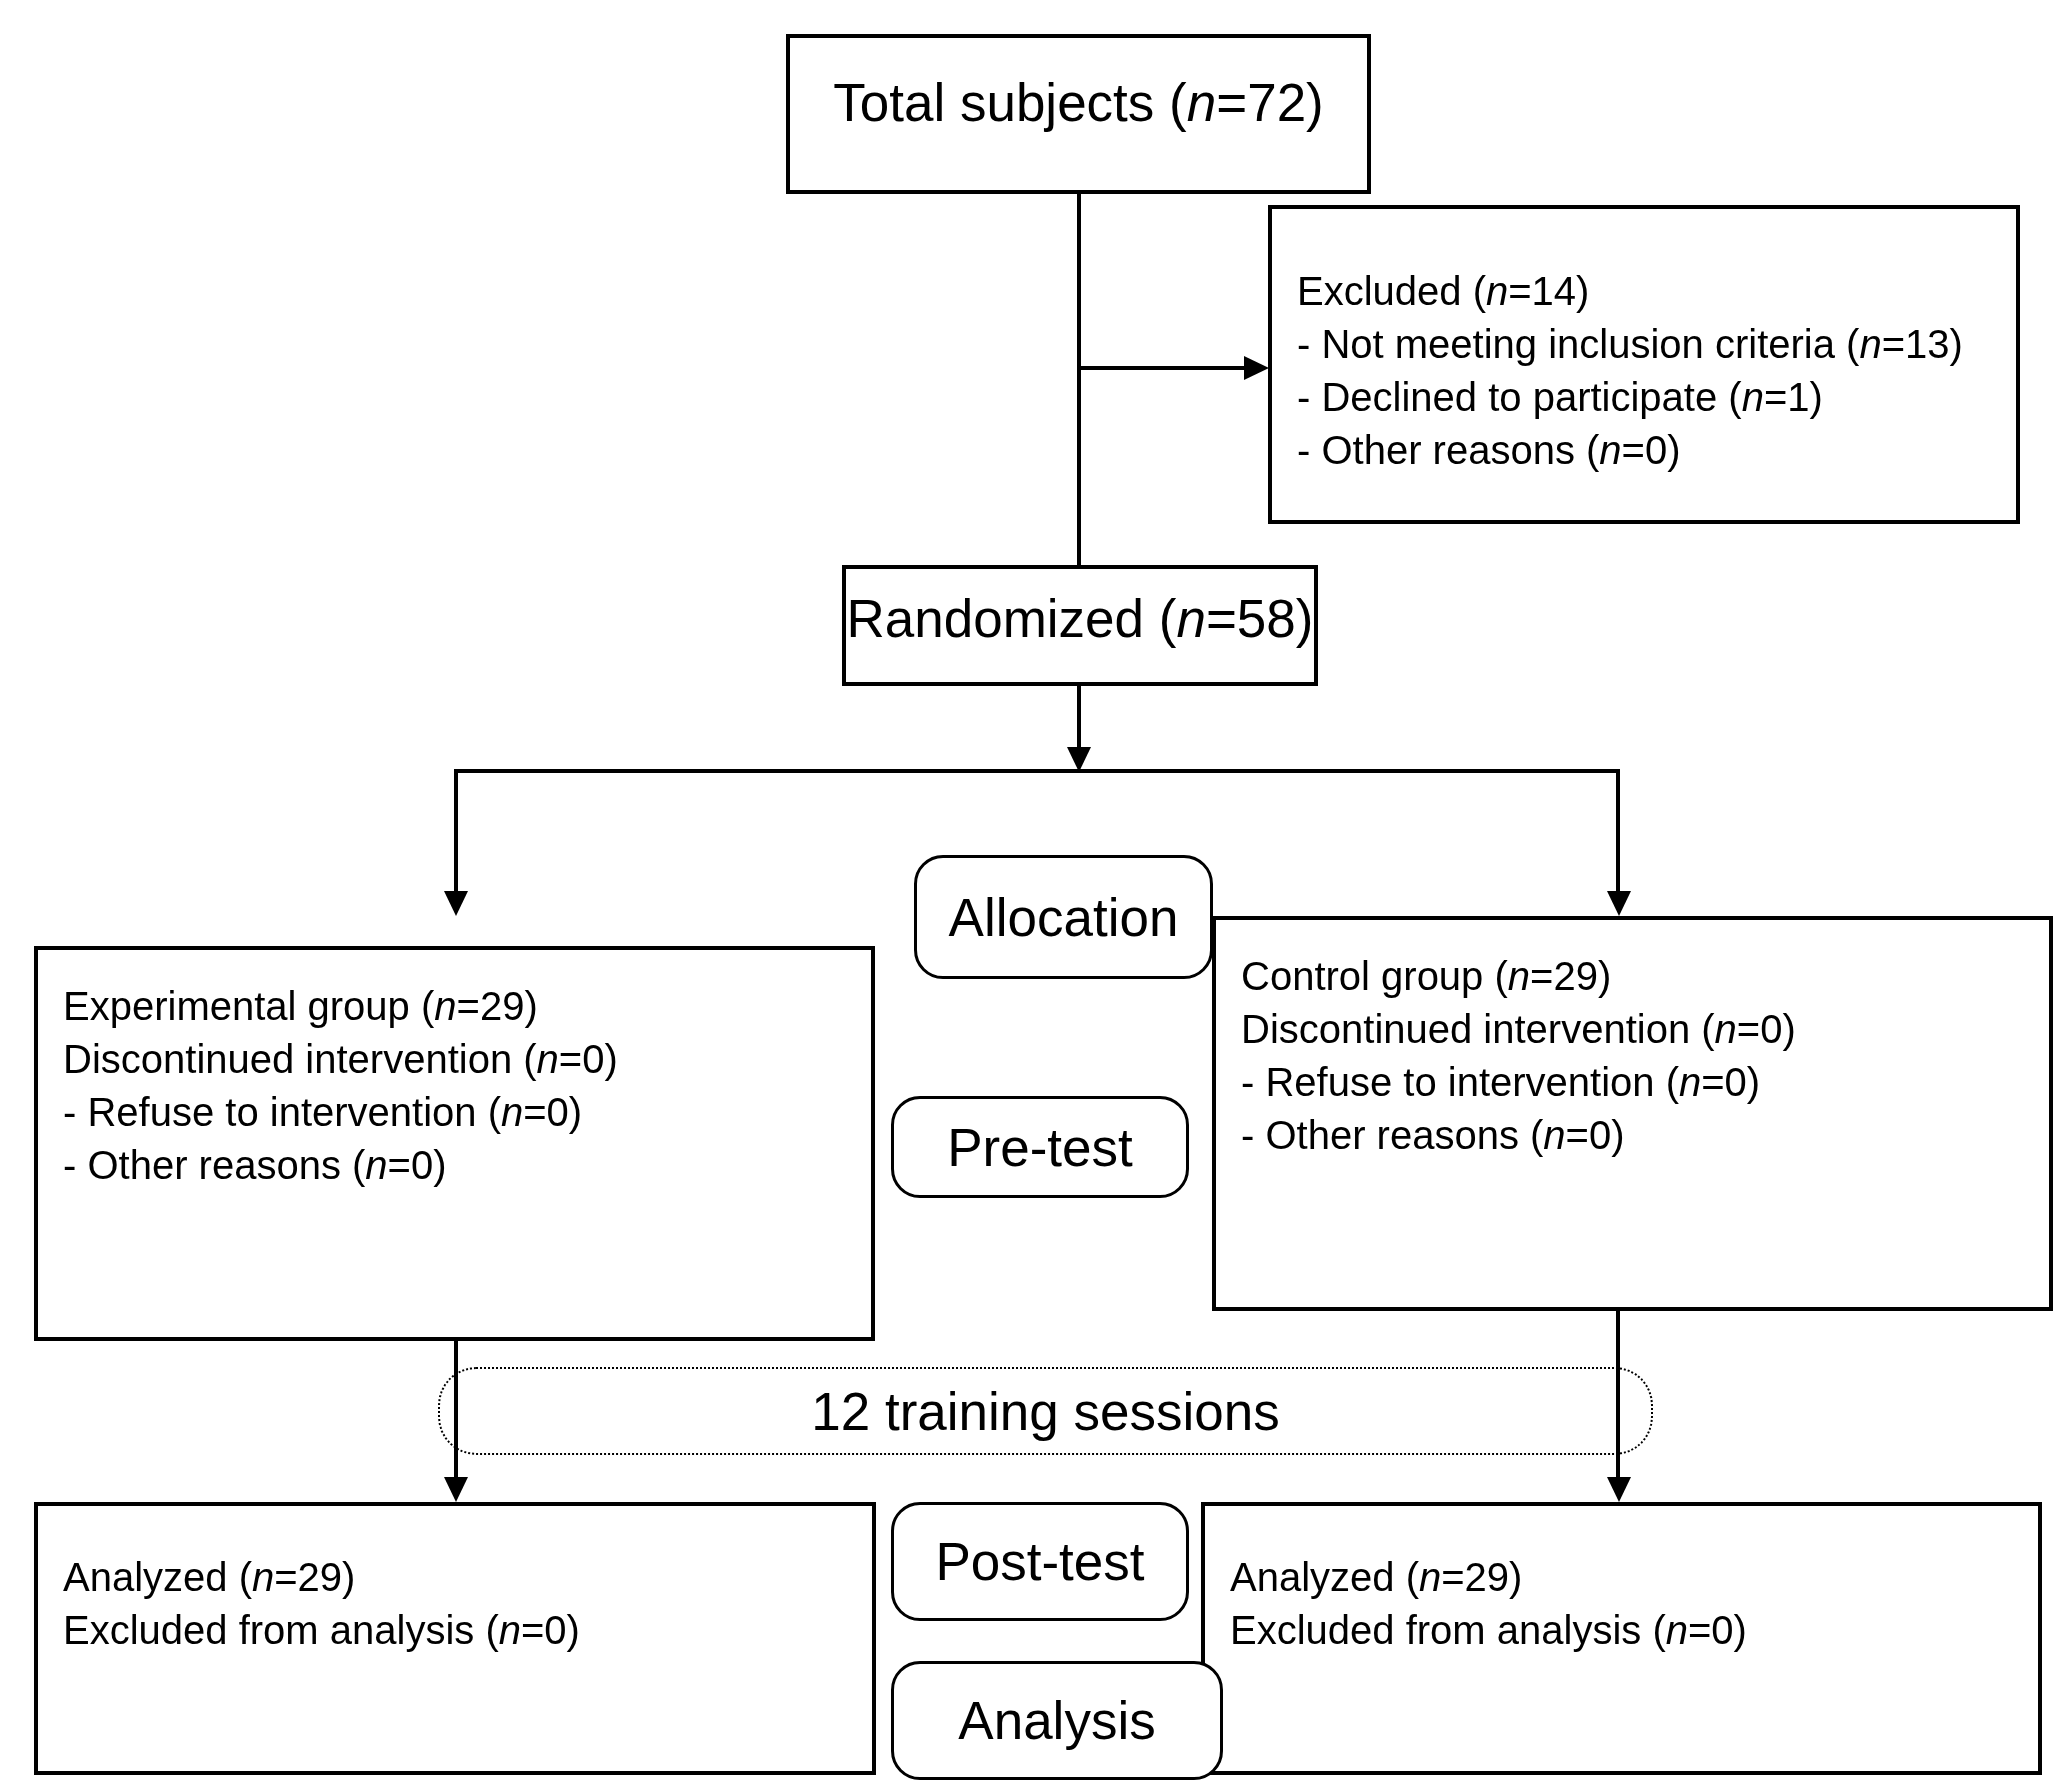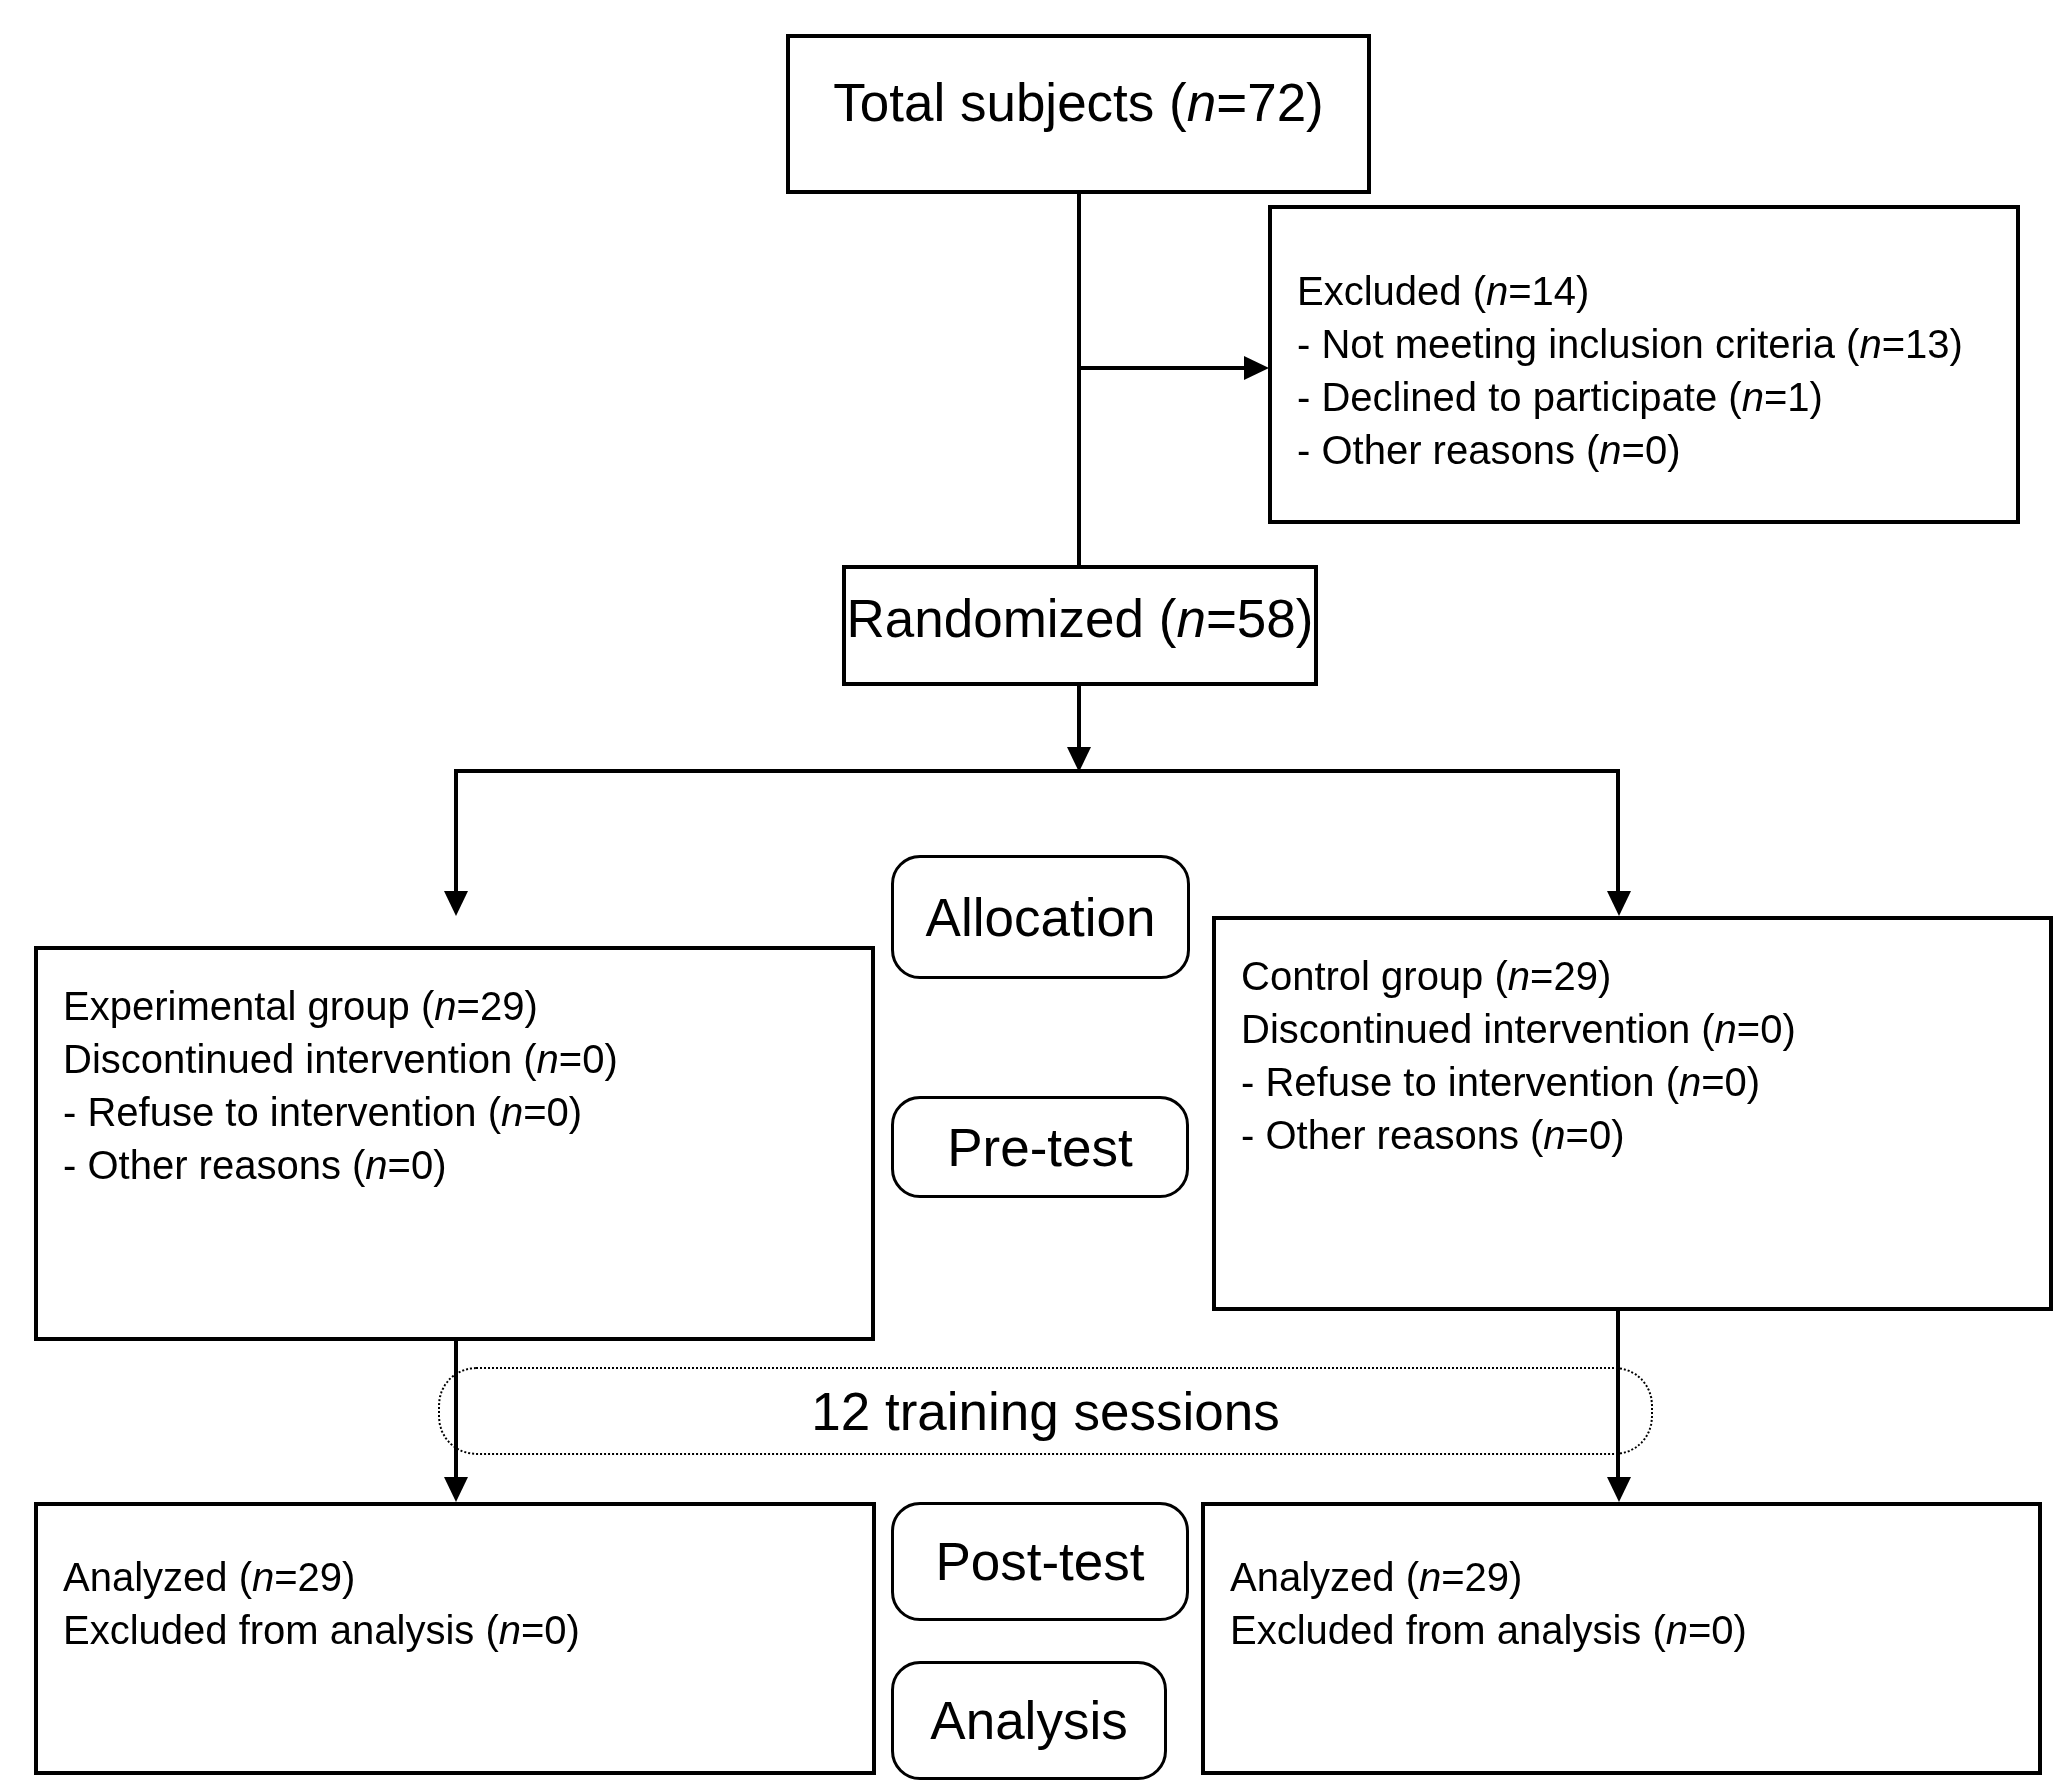--- a/index.html
+++ b/index.html
@@ -64,21 +64,21 @@
     <div class="tline"><span>Excluded (</span><i class="it">n</i><span>=14)</span></div>
     <div class="tline"><span>- Not meeting inclusion criteria (</span><i class="it">n</i><span>=13)</span></div>
     <div class="tline"><span>- Declined to participate (</span><i class="it">n</i><span>=1)</span></div>
     <div class="tline"><span>- Other reasons (</span><i class="it">n</i><span>=0)</span></div>
   </div>
 
   <div class="box center" style="left:842px;top:565px;width:476px;height:121px;padding-bottom:13.8px;">
     <span class="single"><span>Randomized (</span><i class="it">n</i><span>=58)</span></span>
   </div>
 
-  <div class="box rounded center" style="left:891px;top:855px;width:299px;height:124px;">
+  <div class="box rounded center" style="left:914px;top:855px;width:299px;height:124px;">
     <span class="single">Allocation</span>
   </div>
 
   <div class="box pad" style="left:34px;top:946px;width:841px;height:395px;">
     <div class="tline"><span>Experimental group (</span><i class="it">n</i><span>=29)</span></div>
     <div class="tline"><span>Discontinued intervention (</span><i class="it">n</i><span>=0)</span></div>
     <div class="tline"><span>- Refuse to intervention (</span><i class="it">n</i><span>=0)</span></div>
     <div class="tline"><span>- Other reasons (</span><i class="it">n</i><span>=0)</span></div>
   </div>
 
@@ -100,18 +100,18 @@
 
   <div class="box rounded center" style="left:891px;top:1502px;width:298px;height:119px;">
     <span class="single">Post-test</span>
   </div>
 
   <div class="box pad" style="left:1201px;top:1502px;width:841px;height:273px;padding-top:45px;">
     <div class="tline"><span>Analyzed (</span><i class="it">n</i><span>=29)</span></div>
     <div class="tline"><span>Excluded from analysis (</span><i class="it">n</i><span>=0)</span></div>
   </div>
 
-  <div class="box rounded center" style="left:891px;top:1661px;width:276px;height:119px;">
+  <div class="box rounded center" style="left:891px;top:1661px;width:332px;height:119px;">
     <span class="single">Analysis</span>
   </div>
 
 </div>
 
 
 </body></html>

